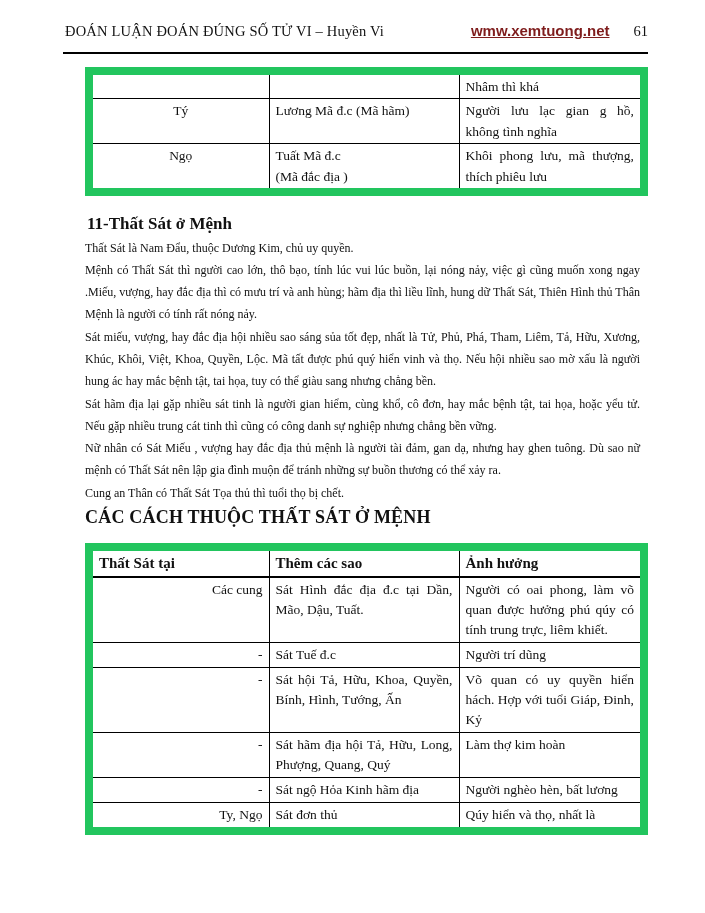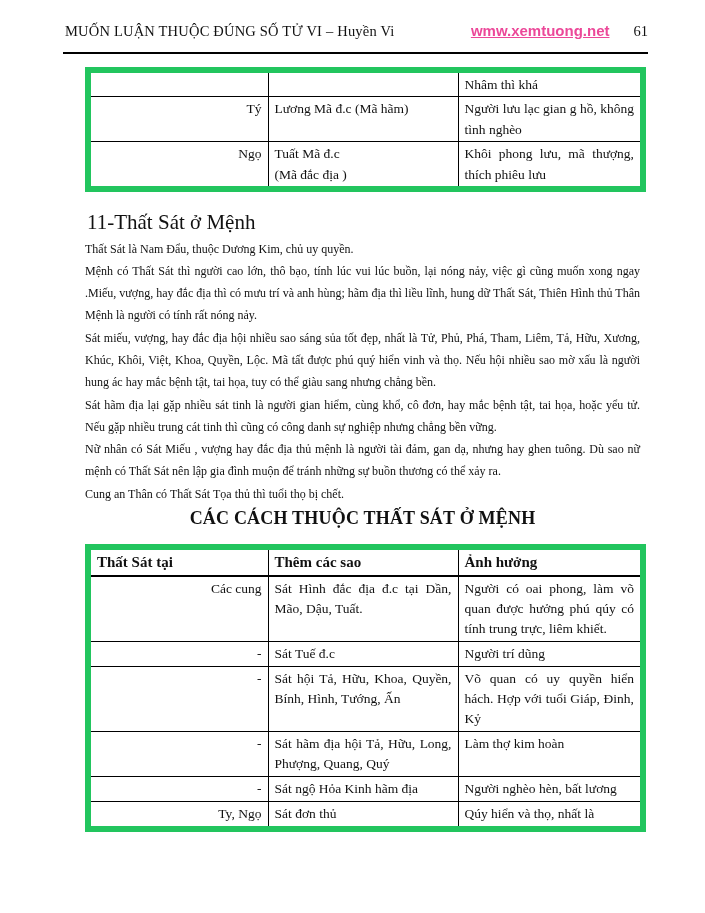--- a/index.html
+++ b/index.html
@@ -15,73 +15,72 @@
     display:flex;align-items:baseline;
     padding:22px 57px 0 65px;
   }
   .header-title{
     font-size:14.5px;letter-spacing:.2px;white-space:nowrap;
   }
   .header-link{
     margin-left:auto;
     font-family:"Liberation Sans", sans-serif;
     font-weight:bold;font-size:15px;
-    color:#ec4899;text-decoration:underline;
+    color:#7f1d1d;text-decoration:underline;
     cursor:pointer;white-space:nowrap;
   }
   .page-num{font-size:14.5px;margin-left:24px;}
   .hrule{height:1.5px;background:#000;margin:12px 57px 0 63px;}
   
   .content{margin-left:85px;width:555px;}
   
   table{border-collapse:collapse;table-layout:fixed;width:555px;}
-  .tbl{border:6px solid #22c55e;}
+  .tbl{border:8px solid #22c55e;}
   .tbl td,.tbl th{
     border:1px solid #000;
     vertical-align:top;
     font-size:13.5px;
     overflow:hidden;
   }
   .col-a{width:180px;} .col-b{width:190px;} .col-c{width:185px;}
   
   .top-tbl{margin-top:13px;}
   .top-tbl td{line-height:21px;padding:1px 6px 1px 6px;text-align:justify;}
-  .top-tbl td.first{text-align:right;}
+  .top-tbl td.first{text-align:center;}
   .preline{white-space:pre-line;}
   
   .main-tbl{margin-top:15px;padding-left:43px;}
   .main-tbl th{
     font-size:15px;font-weight:bold;text-align:left;
     padding:2px 6px 3px 6px;line-height:20px;
     border-bottom:2px solid #000;
   }
   .main-tbl td{line-height:20px;padding:2px 6px 2px 6px;text-align:justify;}
   .main-tbl td.first{text-align:right;}
   
   .section-heading{
-    font-size:21px;font-weight:normal;
+    font-size:17px;font-weight:bold;
     margin:18px 0 3px 2px;
   }
   .para{
     margin:0;font-size:12px;line-height:22.3px;
     text-align:justify;
   }
   .cases-heading{
     font-size:18px;font-weight:bold;letter-spacing:.2px;
     margin:3px 0 11px 0;
-    text-align:center;
   }
 </style>
 </head>
 <body>
 
 <div class="page">
 
   <div class="header">
-    <span class="header-title">MUỐN LUẬN THUỘC ĐÚNG SỐ TỬ VI – Huyền Vi</span>
+    <span class="header-title">ĐOÁN LUẬN ĐOÁN ĐÚNG SỐ TỬ VI – Huyền Vi</span>
     <a class="header-link">wmw.xemtuong.net</a>
     <span class="page-num">61</span>
   </div>
   <div class="hrule"></div>
 
   <div class="content">
 
     <table class="tbl top-tbl">
       <colgroup>
           <col class="col-a">
@@ -90,21 +89,21 @@
         </colgroup>
       <tbody>
         <tr>
           <td class="first"></td>
           <td></td>
           <td>Nhâm thì khá</td>
         </tr>
         <tr>
           <td class="first">Tý</td>
           <td>Lương Mã  đ.c (Mã hãm)</td>
-          <td>Người lưu lạc gian g hồ, không tình nghèo</td>
+          <td>Người lưu lạc gian g hồ, không tình nghĩa</td>
         </tr>
         <tr>
           <td class="first">Ngọ</td>
           <td class="preline">Tuất Mã đ.c
 (Mã đắc địa )</td>
           <td>Khôi phong lưu, mã thượng, thích phiêu lưu</td>
         </tr>
       </tbody>
     </table>
 

